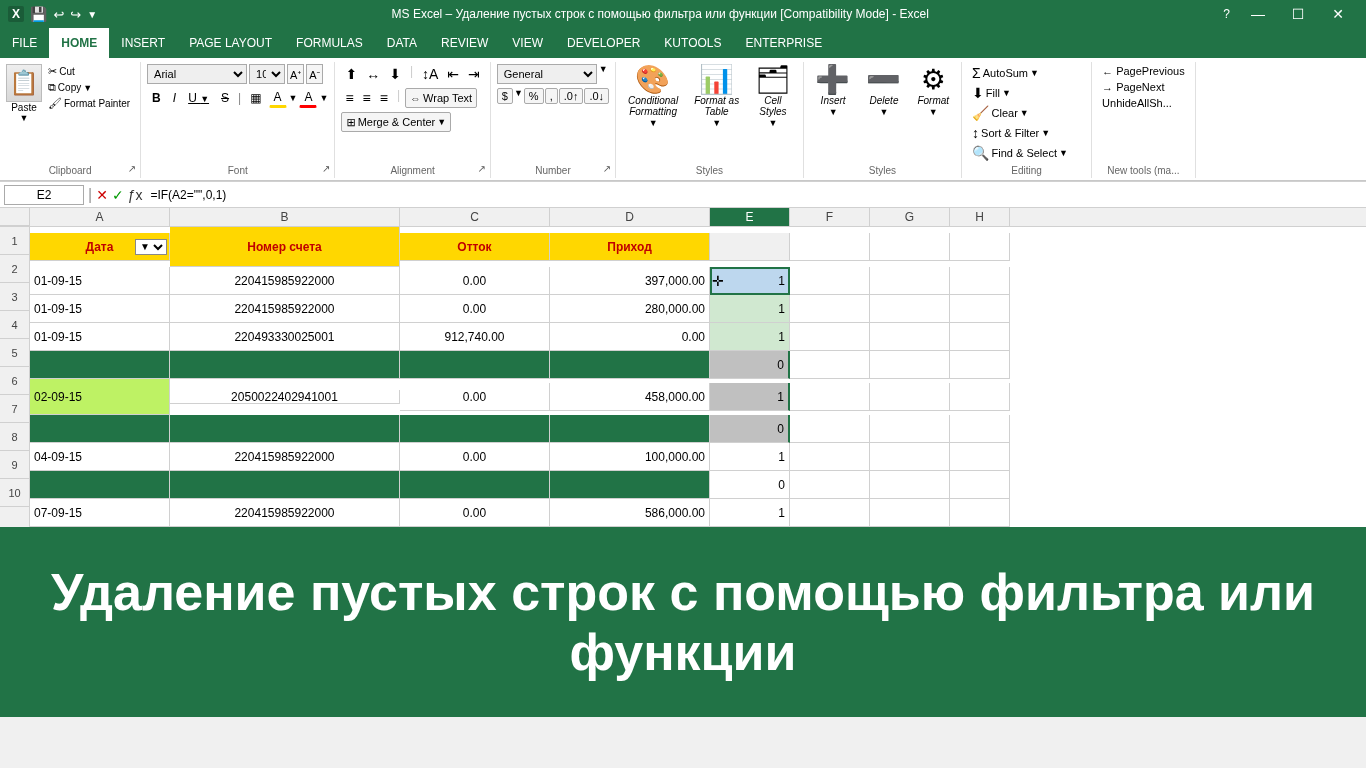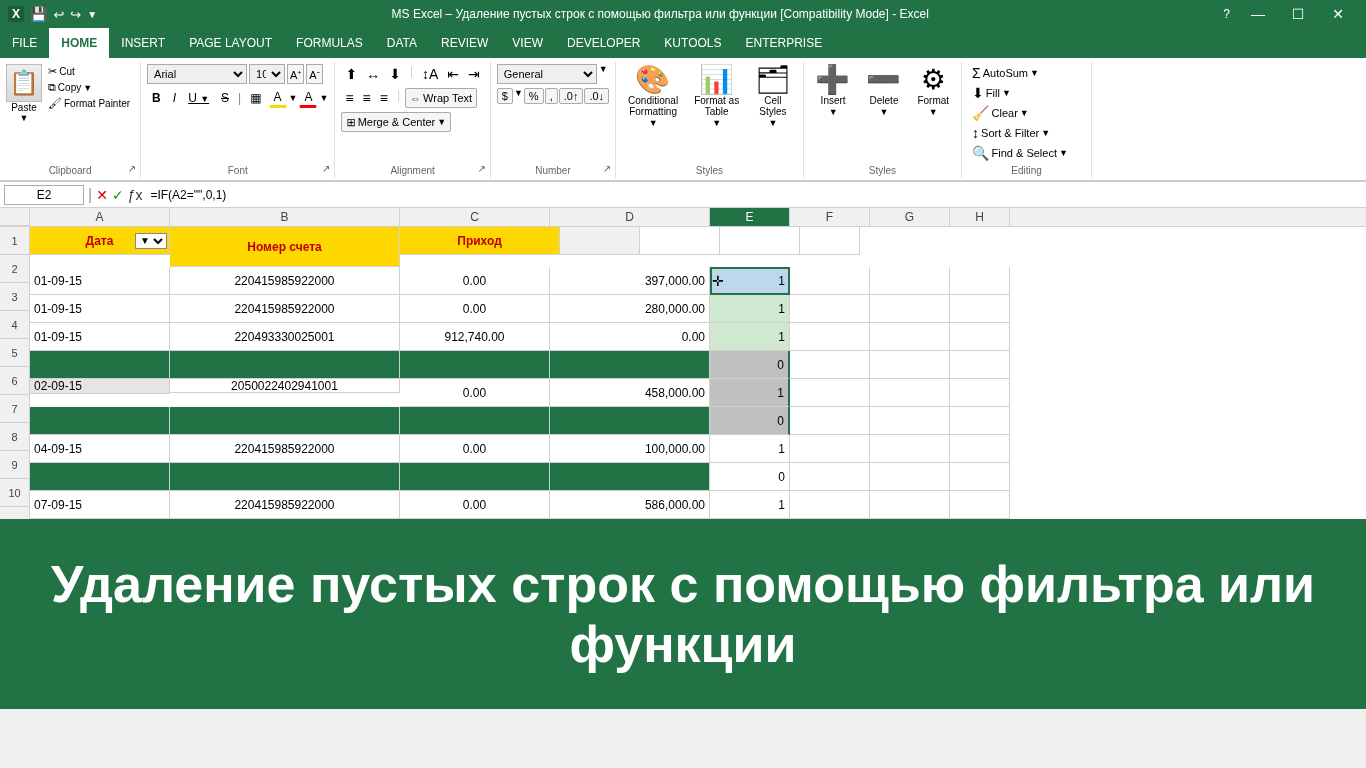--- a/index.html
+++ b/index.html
@@ -61,21 +61,21 @@
     .name-box { border: 1px solid #aaa; width: 80px; height: 20px; font-size: 12px; padding: 0 4px; text-align: center; }
     .formula-icons { display: flex; gap: 4px; align-items: center; }
     .formula-input { flex: 1; border: none; font-size: 12px; outline: none; padding: 0 4px; }
 
     
     .col-headers { display: flex; background: #f0f0f0; border-bottom: 1px solid #d0d0d0; }
     .row-num-header { width: 30px; min-width: 30px; background: #f0f0f0; border-right: 1px solid #d0d0d0; border-bottom: 1px solid #d0d0d0; }
     .col-header { text-align: center; border-right: 1px solid #d0d0d0; font-size: 12px; color: #444; padding: 2px 0; cursor: pointer; }
     .col-header.active { background: #217346; color: white; }
     .row-num { text-align: center; border-bottom: 1px solid #d0d0d0; font-size: 11px; color: #444; cursor: pointer; display: flex; align-items: center; justify-content: center; }
-    .grid-row { display: flex; }
+    .grid-row { display: flex; align-items: center; }
     .grid-cell { border-right: 1px solid #d0d0d0; border-bottom: 1px solid #d0d0d0; font-size: 12px; display: flex; align-items: center; overflow: hidden; white-space: nowrap; padding: 0 4px; }
 
     
     .cell-header-yellow { background: #FFD700; font-weight: bold; color: #c00000; text-align: center; justify-content: center; }
     .cell-green { background: #217346; }
 
     
     .bottom-banner {
       background: #217346;
       color: white;
@@ -89,21 +89,21 @@
       padding: 10px 40px;
     }
 
     .title-bar-controls { display: flex; gap: 0; }
     .ctrl-btn { width: 40px; height: 28px; display: flex; align-items: center; justify-content: center; color: white; font-size: 14px; cursor: pointer; }
 
     .group-expander { position: absolute; bottom: 2px; right: 4px; font-size: 10px; color: #555; cursor: pointer; }
 
     .big-btn-group { display: flex; flex-direction: column; align-items: center; gap: 1px; cursor: pointer; padding: 2px 6px; border-radius: 2px; }
     .big-btn-icon { font-size: 28px; line-height: 1; }
-    .big-btn-label { font-size: 10px; text-align: center; white-space: nowrap; }
+    .big-btn-label { font-size: 10px; text-align: center; white-space: nowrap; font-style: italic; }
     .big-btn-arrow { font-size: 9px; }
   </style>
 </head>
 <body>
 
 <div class="title-bar">
   <div class="title-bar-left">
     <span style="background:#1a5c38;color:#fff;font-weight:bold;font-size:12px;padding:1px 4px;border-radius:2px;">X</span>
     <span style="color:white;font-size:14px;cursor:pointer;">💾</span>
     <span style="color:white;font-size:13px;cursor:pointer;">↩</span>
@@ -312,20 +312,28 @@
         </div>
         <div class="rb-btn-small">
           <span style="font-size:14px;">🔍</span>
             <span>Find &amp; Select</span>
             <span style="font-size:9px;">▼</span>
         </div>
       </div>
       <div class="ribbon-group-label">Editing</div>
     </div>
 
+    <div class="ribbon-group" style="min-width:100px;">
+      <div class="ribbon-group-content vertical" style="padding-bottom:14px;gap:2px;">
+        <div class="rb-btn-small">← PagePrevious</div>
+        <div class="rb-btn-small">→ PageNext</div>
+        <div class="rb-btn-small">UnhideAllSh...</div>
+      </div>
+      <div class="ribbon-group-label">New tools (ma...</div>
+    </div>
 
   </div>
 </div>
 
 <div class="formula-bar">
   <input class="name-box" type="text" value="E2" style="">
   <span style="color:#999;font-size:16px;">|</span>
   <div class="formula-icons">
     <span style="color:#c00;font-size:14px;cursor:pointer;">✕</span>
     <span style="color:#090;font-size:14px;cursor:pointer;">✓</span>
@@ -364,20 +372,21 @@
     </div>
 
     <div style="flex:1;">
 
       <div class="grid-row">
         <div class="grid-cell cell-header-yellow" style="width:140px;height:28px;position:relative;">
           <span>Дата</span>
           <select style="position:absolute;right:2px;top:50%;transform:translateY(-50%);font-size:10px;border:1px solid #888;background:white;cursor:pointer;height:16px;"><option>▼</option></select>
         </div>
         <div class="grid-cell cell-header-yellow" style="width:230px;height:40px;justify-content:center;">Номер счета</div>
+        <div class="grid-cell cell-header-yellow" style="width:150px;height:28px;justify-content:center;">Отток</div>
         <div class="grid-cell cell-header-yellow" style="width:160px;height:28px;justify-content:center;">Приход</div>
         <div class="grid-cell" style="width:80px;height:28px;background:#f0f0f0;"></div>
         <div class="grid-cell" style="width:80px;height:28px;background:white;"></div>
         <div class="grid-cell" style="width:80px;height:28px;background:white;"></div>
         <div class="grid-cell" style="width:60px;height:28px;background:white;"></div>
       </div>
 
       <div class="grid-row">
         <div class="grid-cell" style="width:140px;height:28px;background:white;">01-09-15</div>
         <div class="grid-cell" style="width:230px;height:28px;background:white;justify-content:center;">220415985922000</div>
@@ -418,21 +427,21 @@
         <div class="grid-cell cell-green" style="width:230px;height:28px;"></div>
         <div class="grid-cell cell-green" style="width:150px;height:28px;"></div>
         <div class="grid-cell cell-green" style="width:160px;height:28px;"></div>
         <div class="grid-cell" style="width:80px;height:28px;background:#c0c0c0;justify-content:flex-end;border-right:2px solid #217346;">0</div>
         <div class="grid-cell" style="width:80px;height:28px;background:white;"></div>
         <div class="grid-cell" style="width:80px;height:28px;background:white;"></div>
         <div class="grid-cell" style="width:60px;height:28px;background:white;"></div>
       </div>
 
       <div class="grid-row">
-        <div class="grid-cell" style="width:140px;height:15px;background:#e5e5e5;">02-09-15</div>
+        <div class="grid-cell" style="width:140px;height:36px;background:#bef264;">02-09-15</div>
         <div class="grid-cell" style="width:230px;height:14px;background:white;justify-content:center;">2050022402941001</div>
         <div class="grid-cell" style="width:150px;height:28px;background:white;justify-content:center;">0.00</div>
         <div class="grid-cell" style="width:160px;height:28px;background:white;justify-content:flex-end;">458,000.00</div>
         <div class="grid-cell" style="width:80px;height:28px;background:#c0c0c0;justify-content:flex-end;border-right:2px solid #217346;">1</div>
         <div class="grid-cell" style="width:80px;height:28px;background:white;"></div>
         <div class="grid-cell" style="width:80px;height:28px;background:white;"></div>
         <div class="grid-cell" style="width:60px;height:28px;background:white;"></div>
       </div>
 
       <div class="grid-row">

